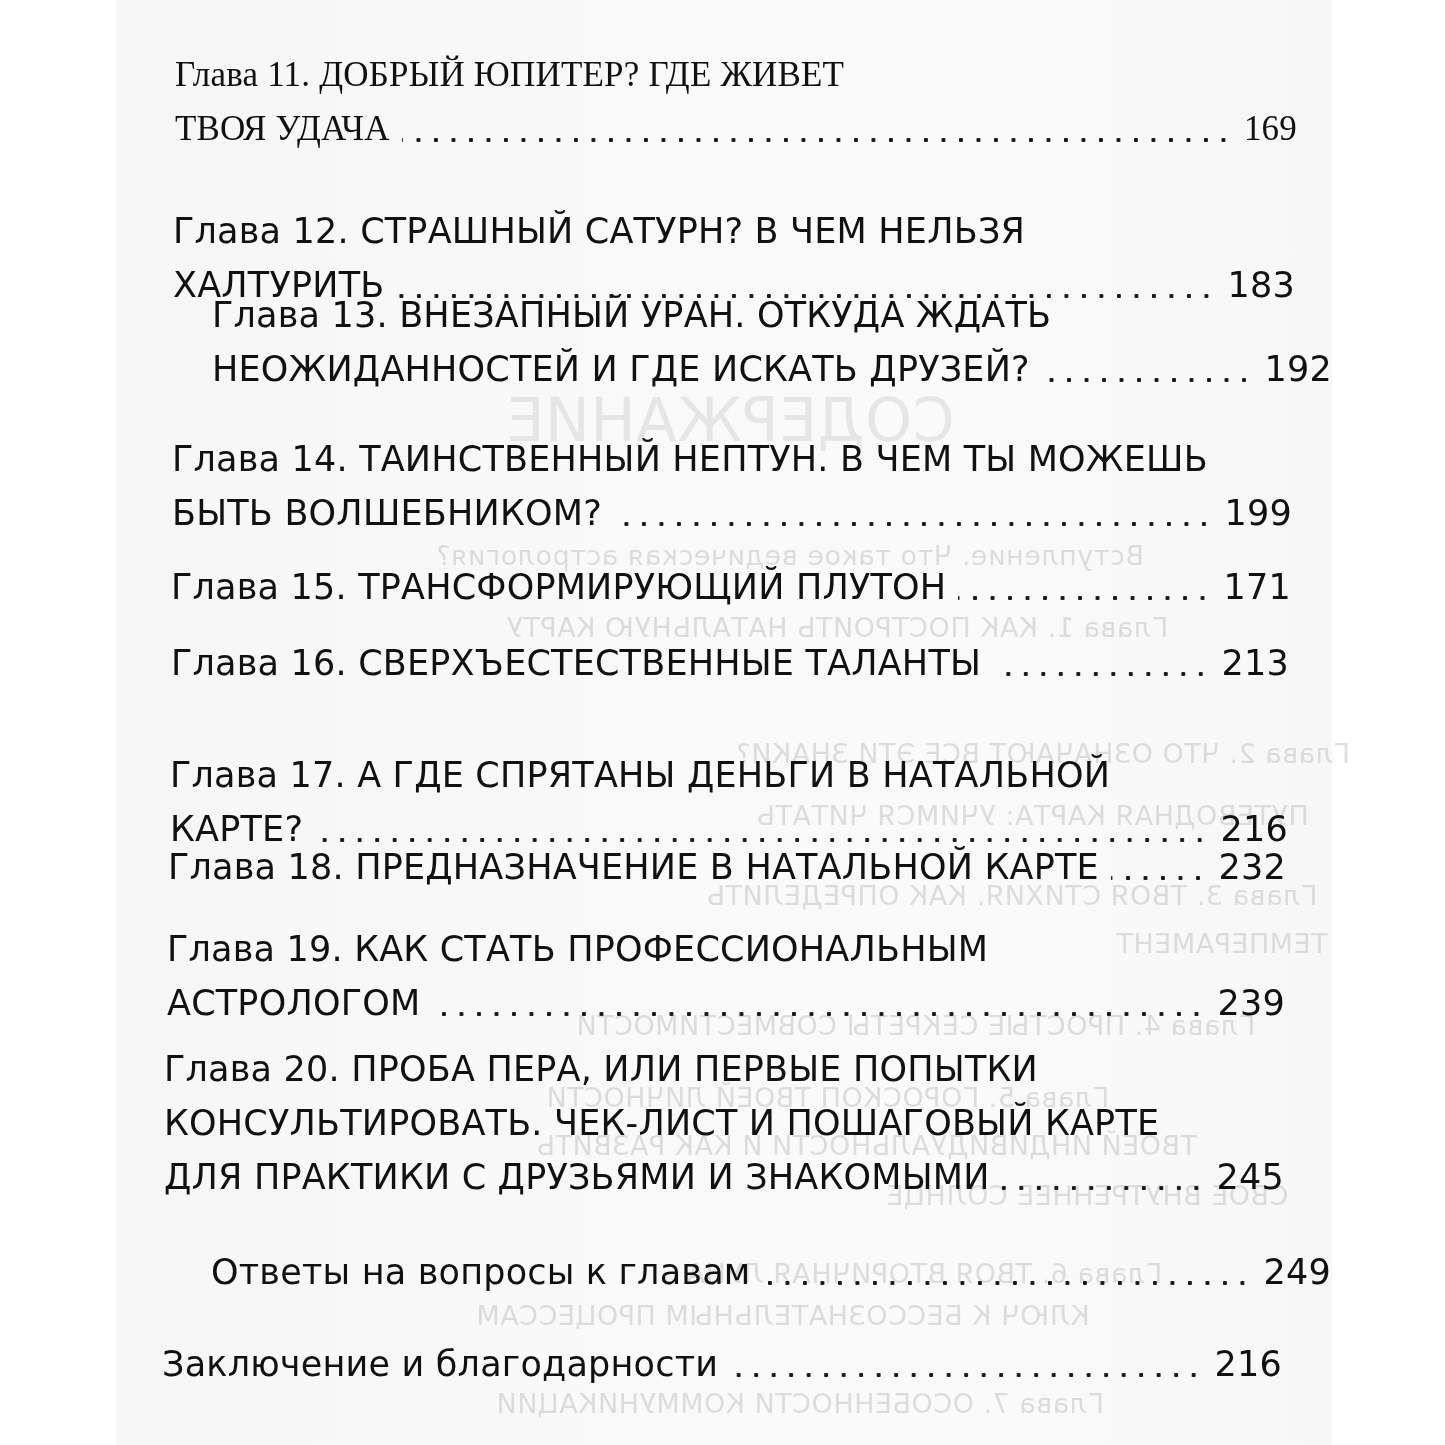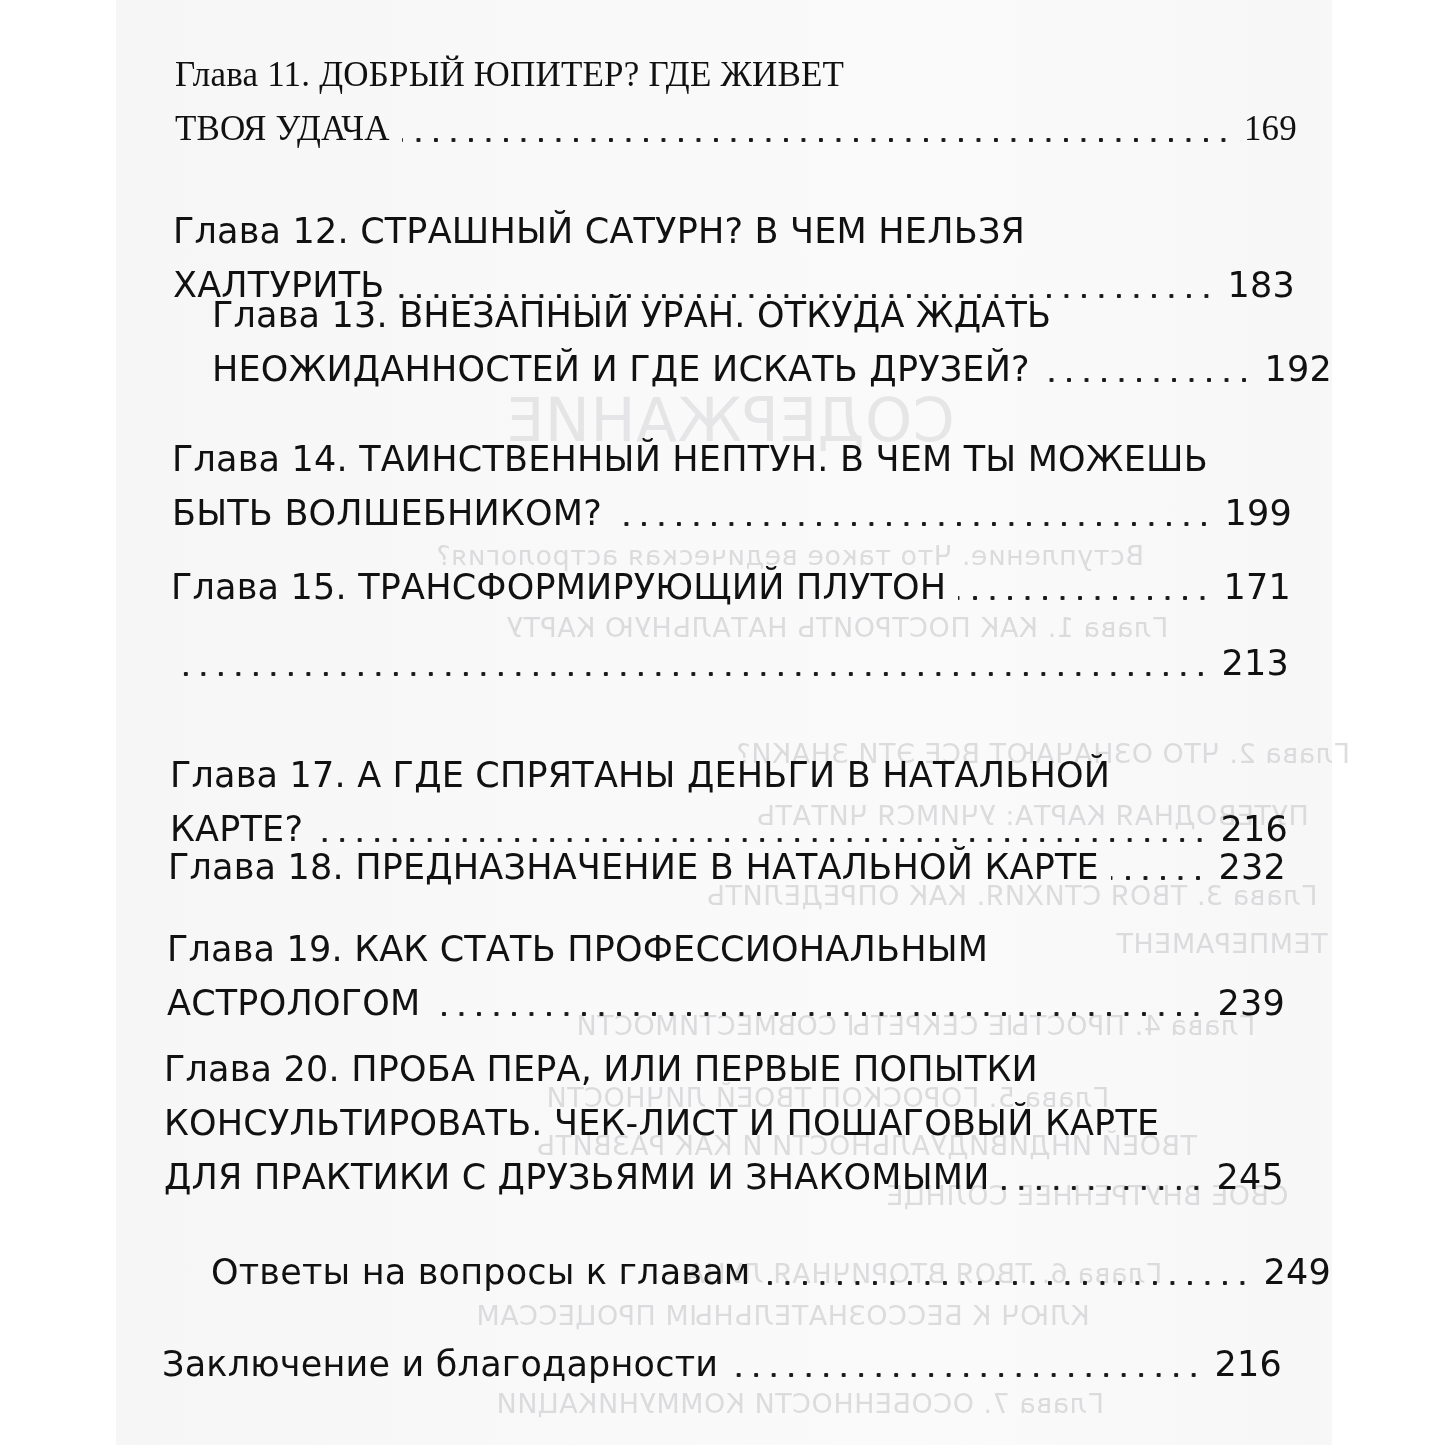--- a/index.html
+++ b/index.html
@@ -135,20 +135,21 @@
   <div class="entry" style="left:55px; top:560px; width:1120px;">
     <div class="line">
         <span class="txt">Глава 15. ТРАНСФОРМИРУЮЩИЙ ПЛУТОН</span>
         <span class="dots"></span>
         <span class="pg">171</span>
       </div>
   </div>
 
   <div class="entry" style="left:55px; top:636px; width:1118px;">
     <div class="line">
+        <span class="txt">Глава 16. СВЕРХЪЕСТЕСТВЕННЫЕ ТАЛАНТЫ</span>
         <span class="dots"></span>
         <span class="pg">213</span>
       </div>
   </div>
 
   <div class="entry" style="left:54px; top:712px; width:1118px;margin-top:36px;">
     <div class="line">
         <span class="txt">Глава 17. А ГДЕ СПРЯТАНЫ ДЕНЬГИ В НАТАЛЬНОЙ</span>
       </div>
     <div class="line">

